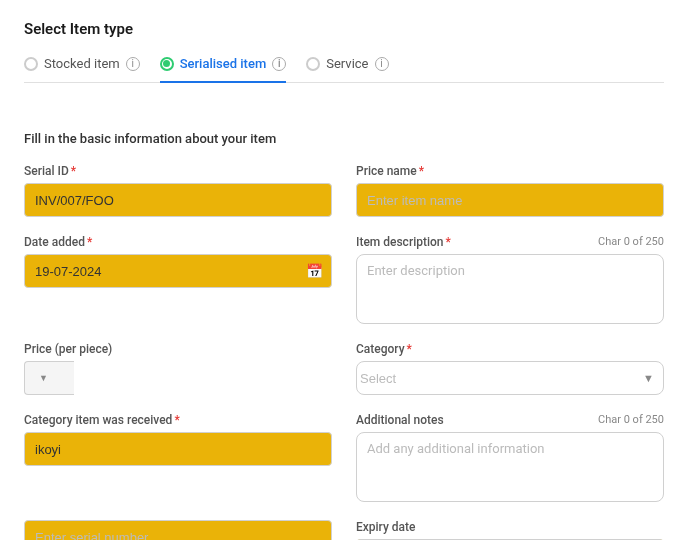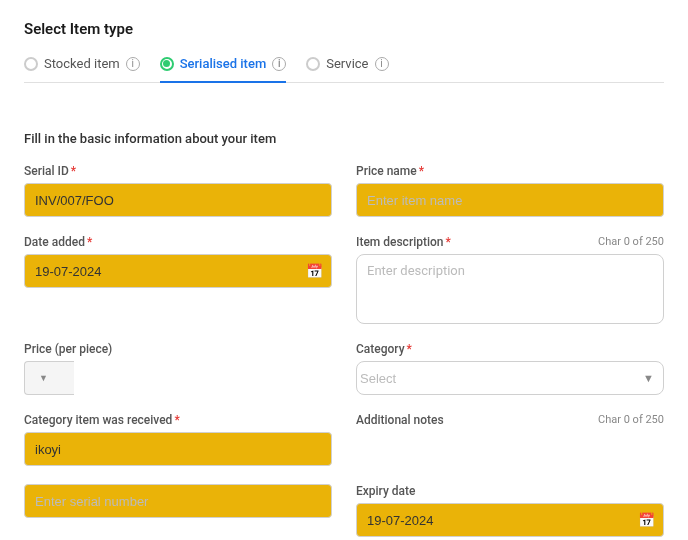--- a/index.html
+++ b/index.html
@@ -301,20 +301,21 @@
       <span>Category item was received</span><span class="required">*</span>
     </label>
     <input type="text" value="ikoyi" style="">
   </div>
 
   <div class="form-group">
     <label class="form-label">
       <span>Additional notes</span>
       <span class="char-count">Char 0 of 250</span>
     </label>
+    <textarea placeholder="Add any additional information" style=""></textarea>
   </div>
 
   <div class="form-group">
     <input type="text" placeholder="Enter serial number" style="">
   </div>
 
   <div class="form-group">
     <label class="form-label">
       <span>Expiry date</span>
     </label>

